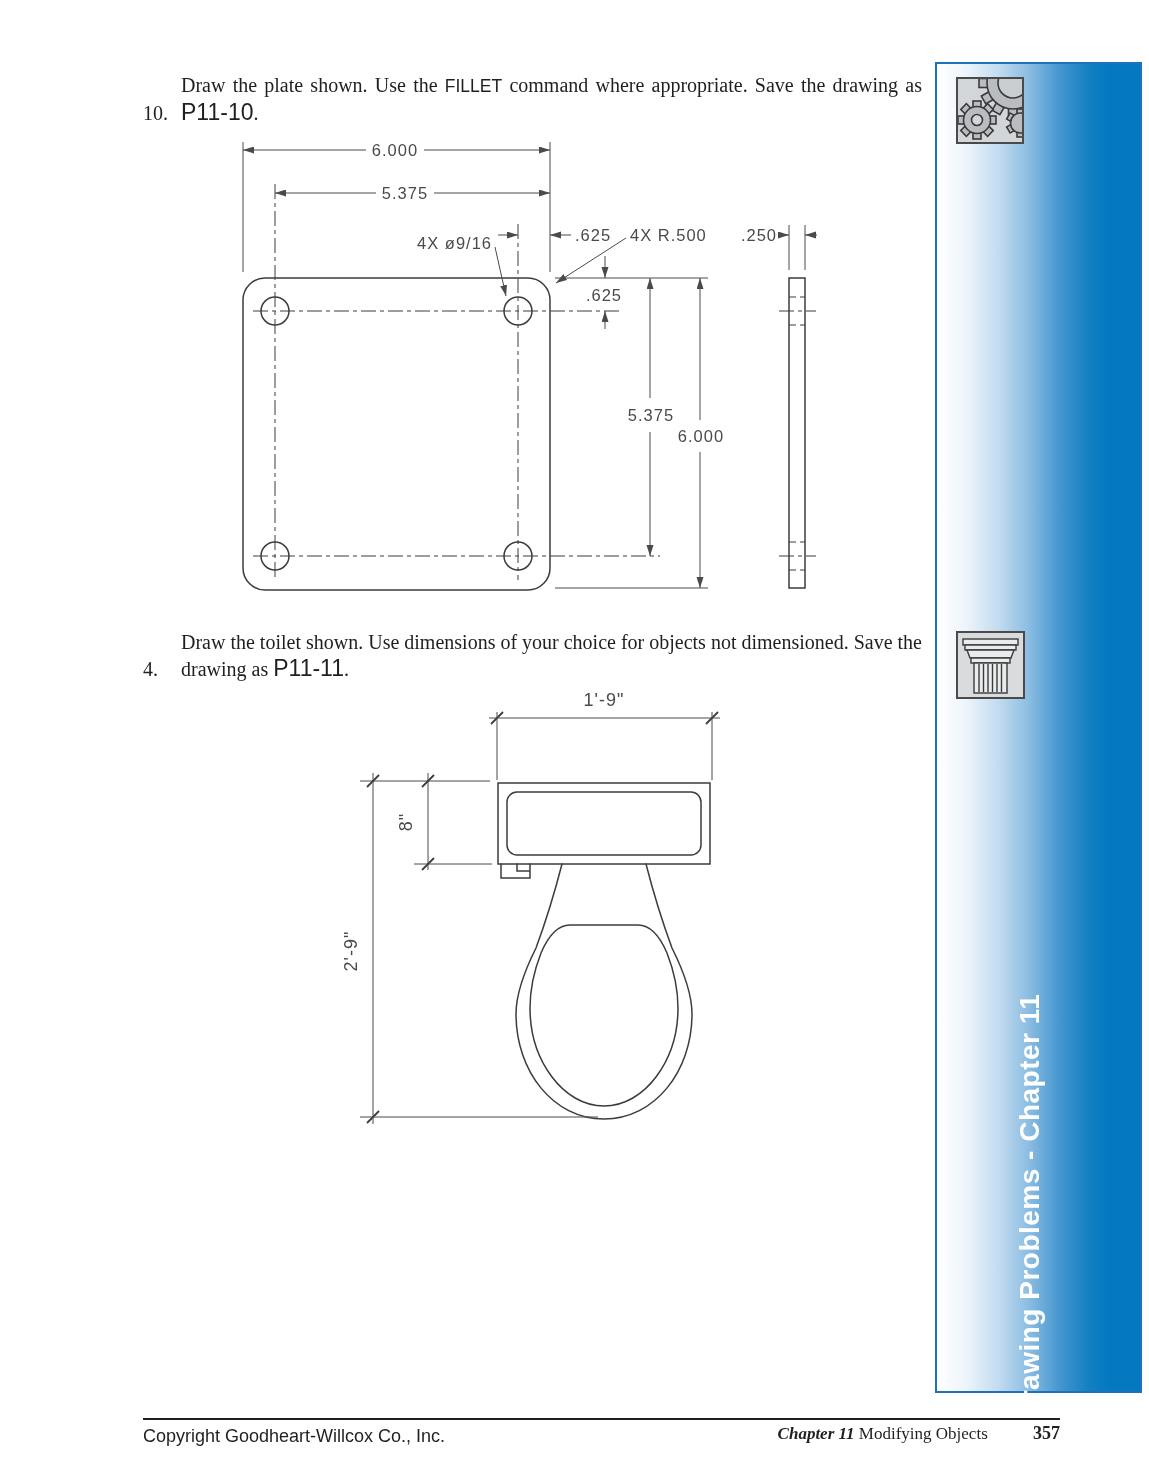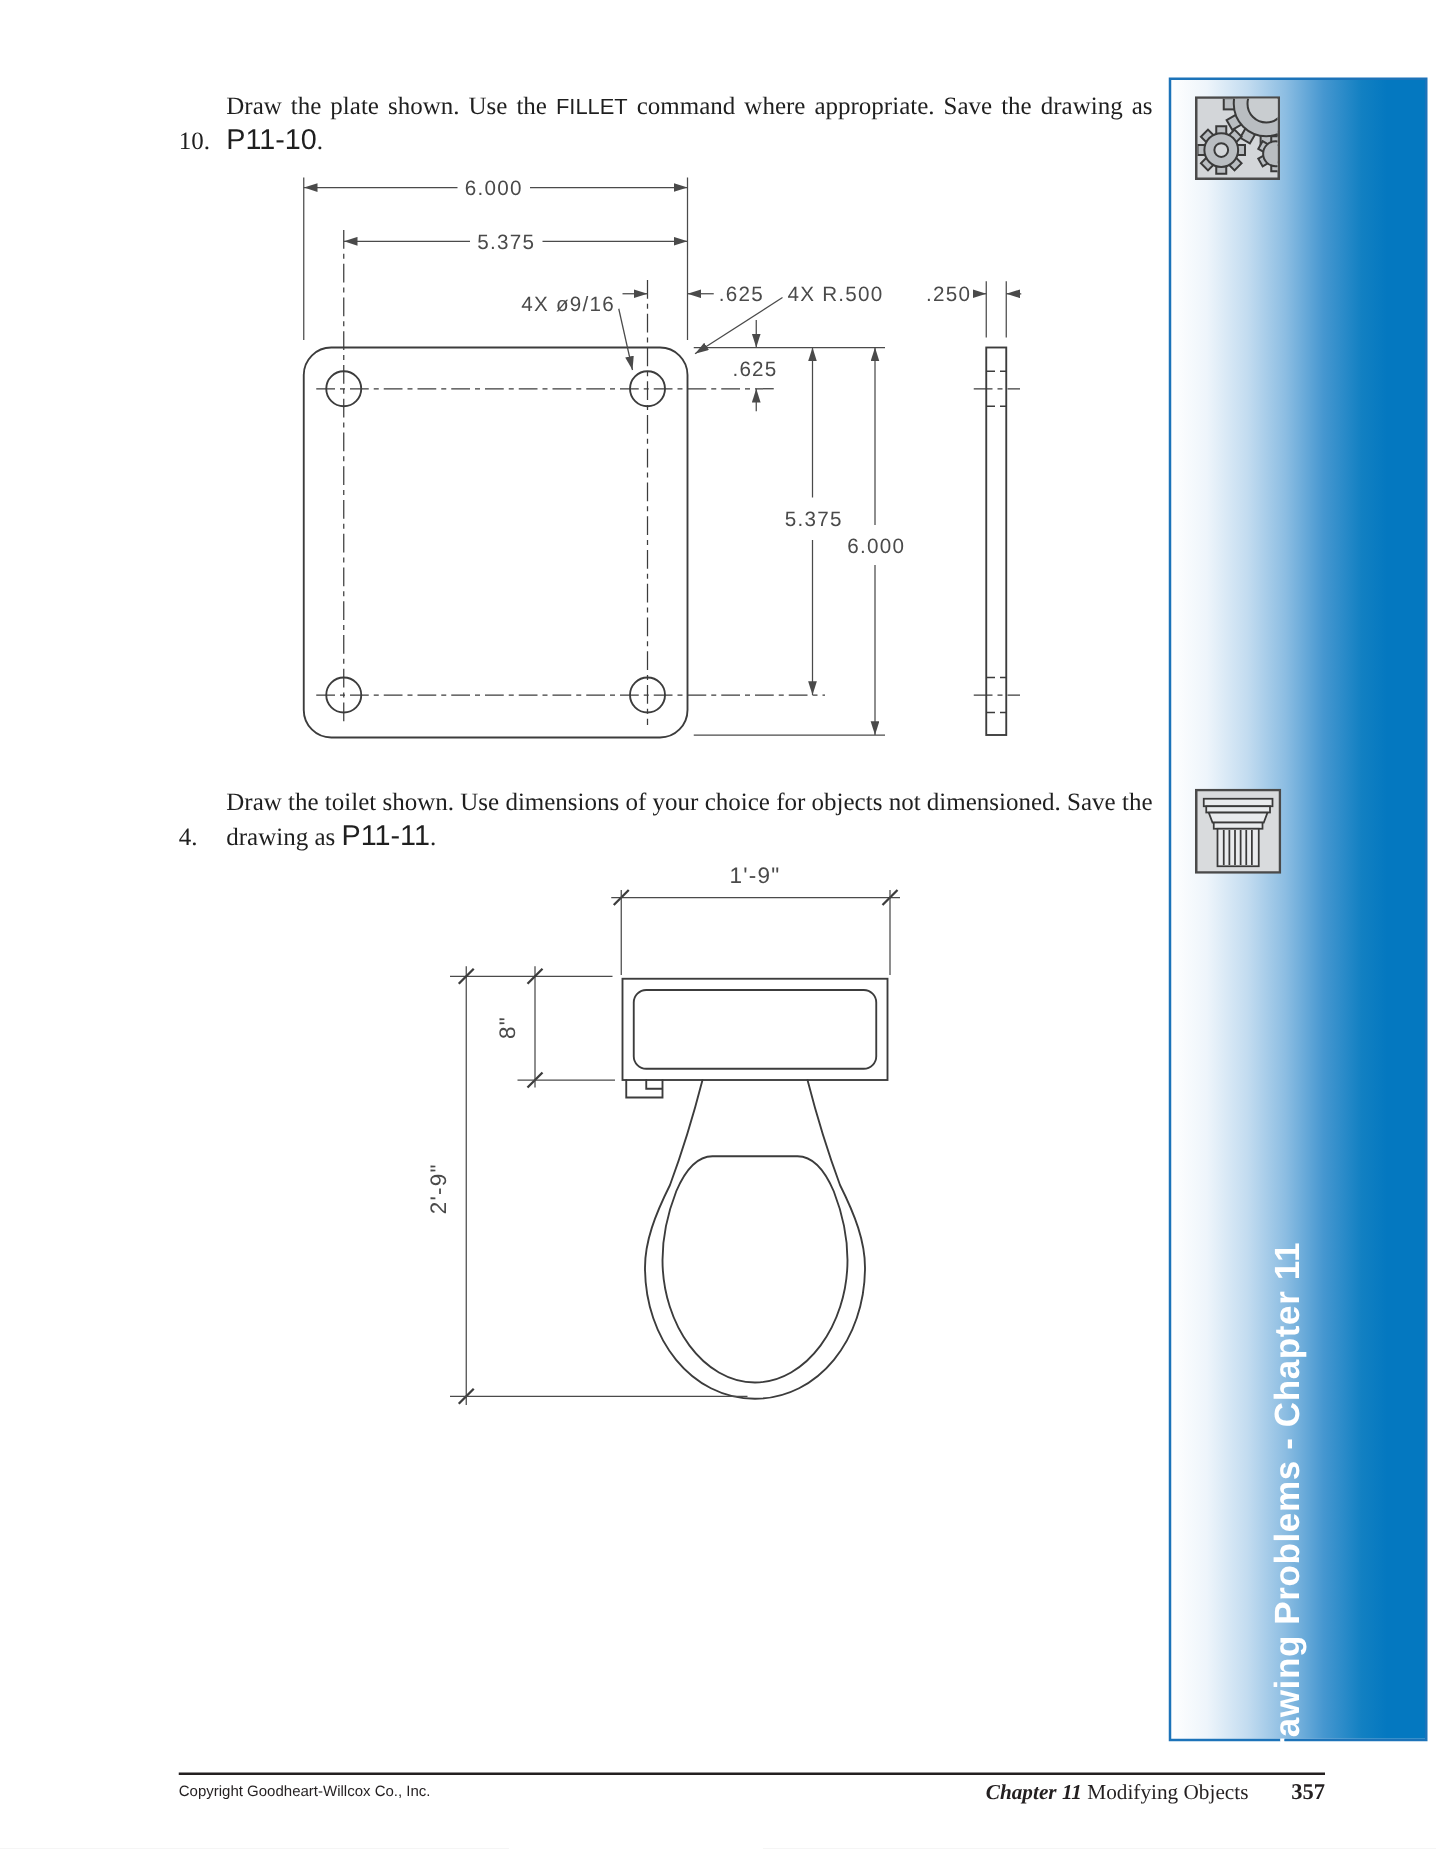--- a/index.html
+++ b/index.html
@@ -33,26 +33,26 @@
   .vertical-title{
     position:absolute;left:1046px;top:1390px;transform:rotate(-90deg);
     transform-origin:left bottom;white-space:nowrap;
     font-family:"Liberation Sans",sans-serif;font-weight:bold;font-size:28px;
     color:#ffffff;letter-spacing:0.5px;
   }
   
   .footer-rule{position:absolute;left:143px;top:1418px;width:917px;height:0;
                border-top:2px solid #231f20;}
   .footer-left{position:absolute;left:143px;top:1426px;
-               font-family:"Liberation Sans",sans-serif;font-size:12px;color:#231f20;}
+               font-family:"Liberation Sans",sans-serif;font-size:18px;color:#231f20;}
   .footer-right{position:absolute;right:89px;top:1423px;color:#231f20;
                 font-family:"Liberation Serif",serif;font-size:17px;}
   .footer-right .chap{font-style:italic;font-weight:bold;}
   .footer-right .sect{margin-left:0;}
-  .footer-right .pageno{margin-left:30px;font-weight:bold;font-size:18px;}
+  .footer-right .pageno{margin-left:41px;font-weight:bold;font-size:18px;}
 </style>
 </head>
 <body>
 
 <div class="page">
 
   <div class="problem" style="top:72px">
     <div class="prob-num">10.</div>
     <div class="prob-body"><span>Draw the plate shown. Use the </span><span class="cmd">FILLET</span><span> command where appropriate. Save the drawing as </span><span class="file">P11-10</span><span>.</span></div>
   </div>

